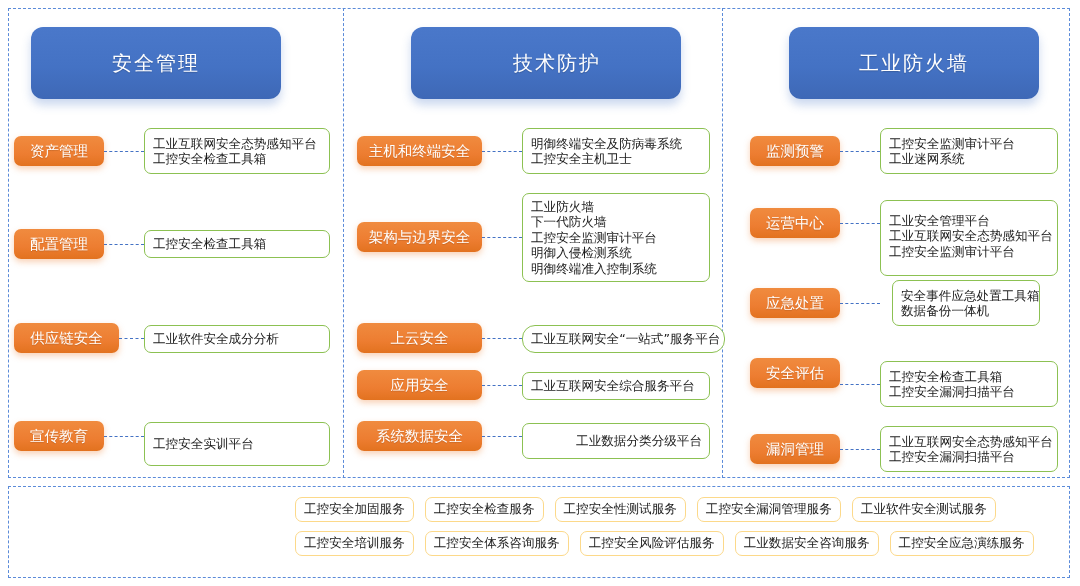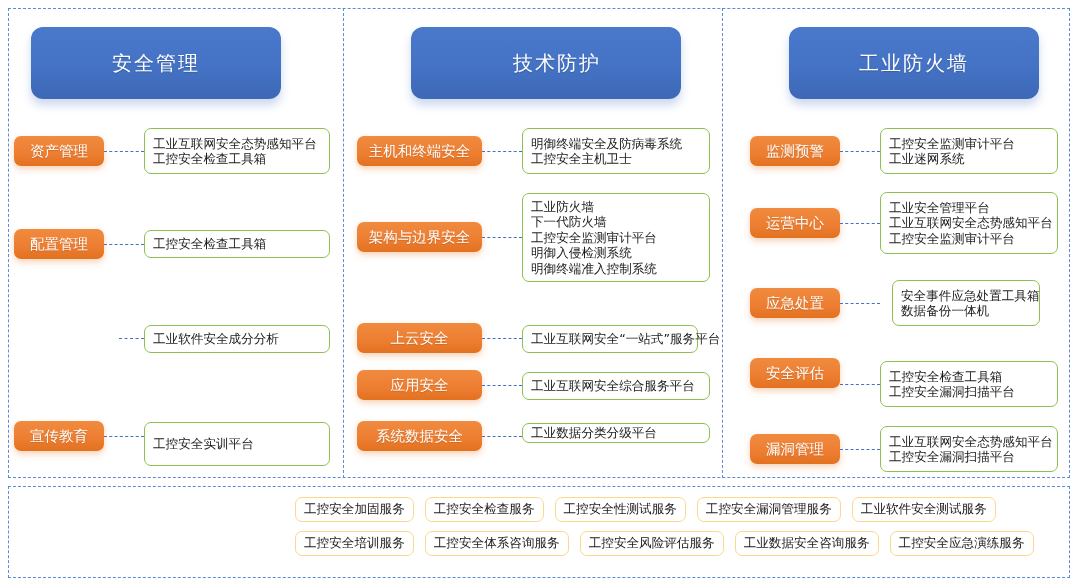--- a/index.html
+++ b/index.html
@@ -112,20 +112,23 @@
   </div>
 
   <div class="cat" style="left:14px;top:229px;width:90px;">
     <span>配置管理</span>
   </div>
   <div class="conn" style="left:104px;top:244px;width:40px;"></div>
   <div class="det" style="left:144px;top:230px;width:186px;height:28px;">
     <span class="ln">工控安全检查工具箱</span>
   </div>
 
+  <div class="cat" style="left:14px;top:323px;width:105px;">
+    <span>供应链安全</span>
+  </div>
   <div class="conn" style="left:119px;top:338px;width:25px;"></div>
   <div class="det" style="left:144px;top:325px;width:186px;height:28px;">
     <span class="ln">工业软件安全成分分析</span>
   </div>
 
   <div class="cat" style="left:14px;top:421px;width:90px;">
     <span>宣传教育</span>
   </div>
   <div class="conn" style="left:104px;top:436px;width:40px;"></div>
   <div class="det" style="left:144px;top:422px;width:186px;height:44px;">
@@ -154,58 +157,58 @@
     <span class="ln">下一代防火墙</span>
     <span class="ln">工控安全监测审计平台</span>
     <span class="ln">明御入侵检测系统</span>
     <span class="ln">明御终端准入控制系统</span>
   </div>
 
   <div class="cat" style="left:357px;top:323px;width:125px;">
     <span>上云安全</span>
   </div>
   <div class="conn" style="left:482px;top:338px;width:40px;"></div>
-  <div class="det" style="left:522px;top:325px;width:176px;height:28px;">
+  <div class="det" style="left:522px;top:325px;width:203px;height:28px;border-radius:13px;">
     <span class="ln">工业互联网安全“一站式”服务平台</span>
   </div>
 
   <div class="cat" style="left:357px;top:370px;width:125px;text-align:center;">
     <span>应用安全</span>
   </div>
   <div class="conn" style="left:482px;top:385px;width:40px;"></div>
   <div class="det" style="left:522px;top:372px;width:188px;height:28px;">
     <span class="ln">工业互联网安全综合服务平台</span>
   </div>
 
   <div class="cat" style="left:357px;top:421px;width:125px;">
     <span>系统数据安全</span>
   </div>
   <div class="conn" style="left:482px;top:436px;width:40px;"></div>
-  <div class="det" style="left:522px;top:423px;width:188px;height:20px;">
+  <div class="det" style="left:522px;top:423px;width:188px;height:36px;align-items:flex-end;">
     <span class="ln">工业数据分类分级平台</span>
   </div>
 
   <div class="col-head c3">
     <span>工业防火墙</span>
   </div>
 
   <div class="cat" style="left:750px;top:136px;width:90px;">
     <span>监测预警</span>
   </div>
   <div class="conn" style="left:840px;top:151px;width:40px;"></div>
   <div class="det" style="left:880px;top:128px;width:178px;height:46px;">
     <span class="ln">工控安全监测审计平台</span>
     <span class="ln">工业迷网系统</span>
   </div>
 
   <div class="cat" style="left:750px;top:208px;width:90px;">
     <span>运营中心</span>
   </div>
   <div class="conn" style="left:840px;top:223px;width:40px;"></div>
-  <div class="det" style="left:880px;top:192px;width:178px;height:62px;">
+  <div class="det" style="left:880px;top:200px;width:178px;height:76px;font-family:Liberation Mono, monospace;">
     <span class="ln">工业安全管理平台</span>
     <span class="ln">工业互联网安全态势感知平台</span>
     <span class="ln">工控安全监测审计平台</span>
   </div>
 
   <div class="cat" style="left:750px;top:288px;width:90px;">
     <span>应急处置</span>
   </div>
   <div class="conn" style="left:840px;top:303px;width:40px;"></div>
   <div class="det" style="left:892px;top:280px;width:148px;height:46px;">

